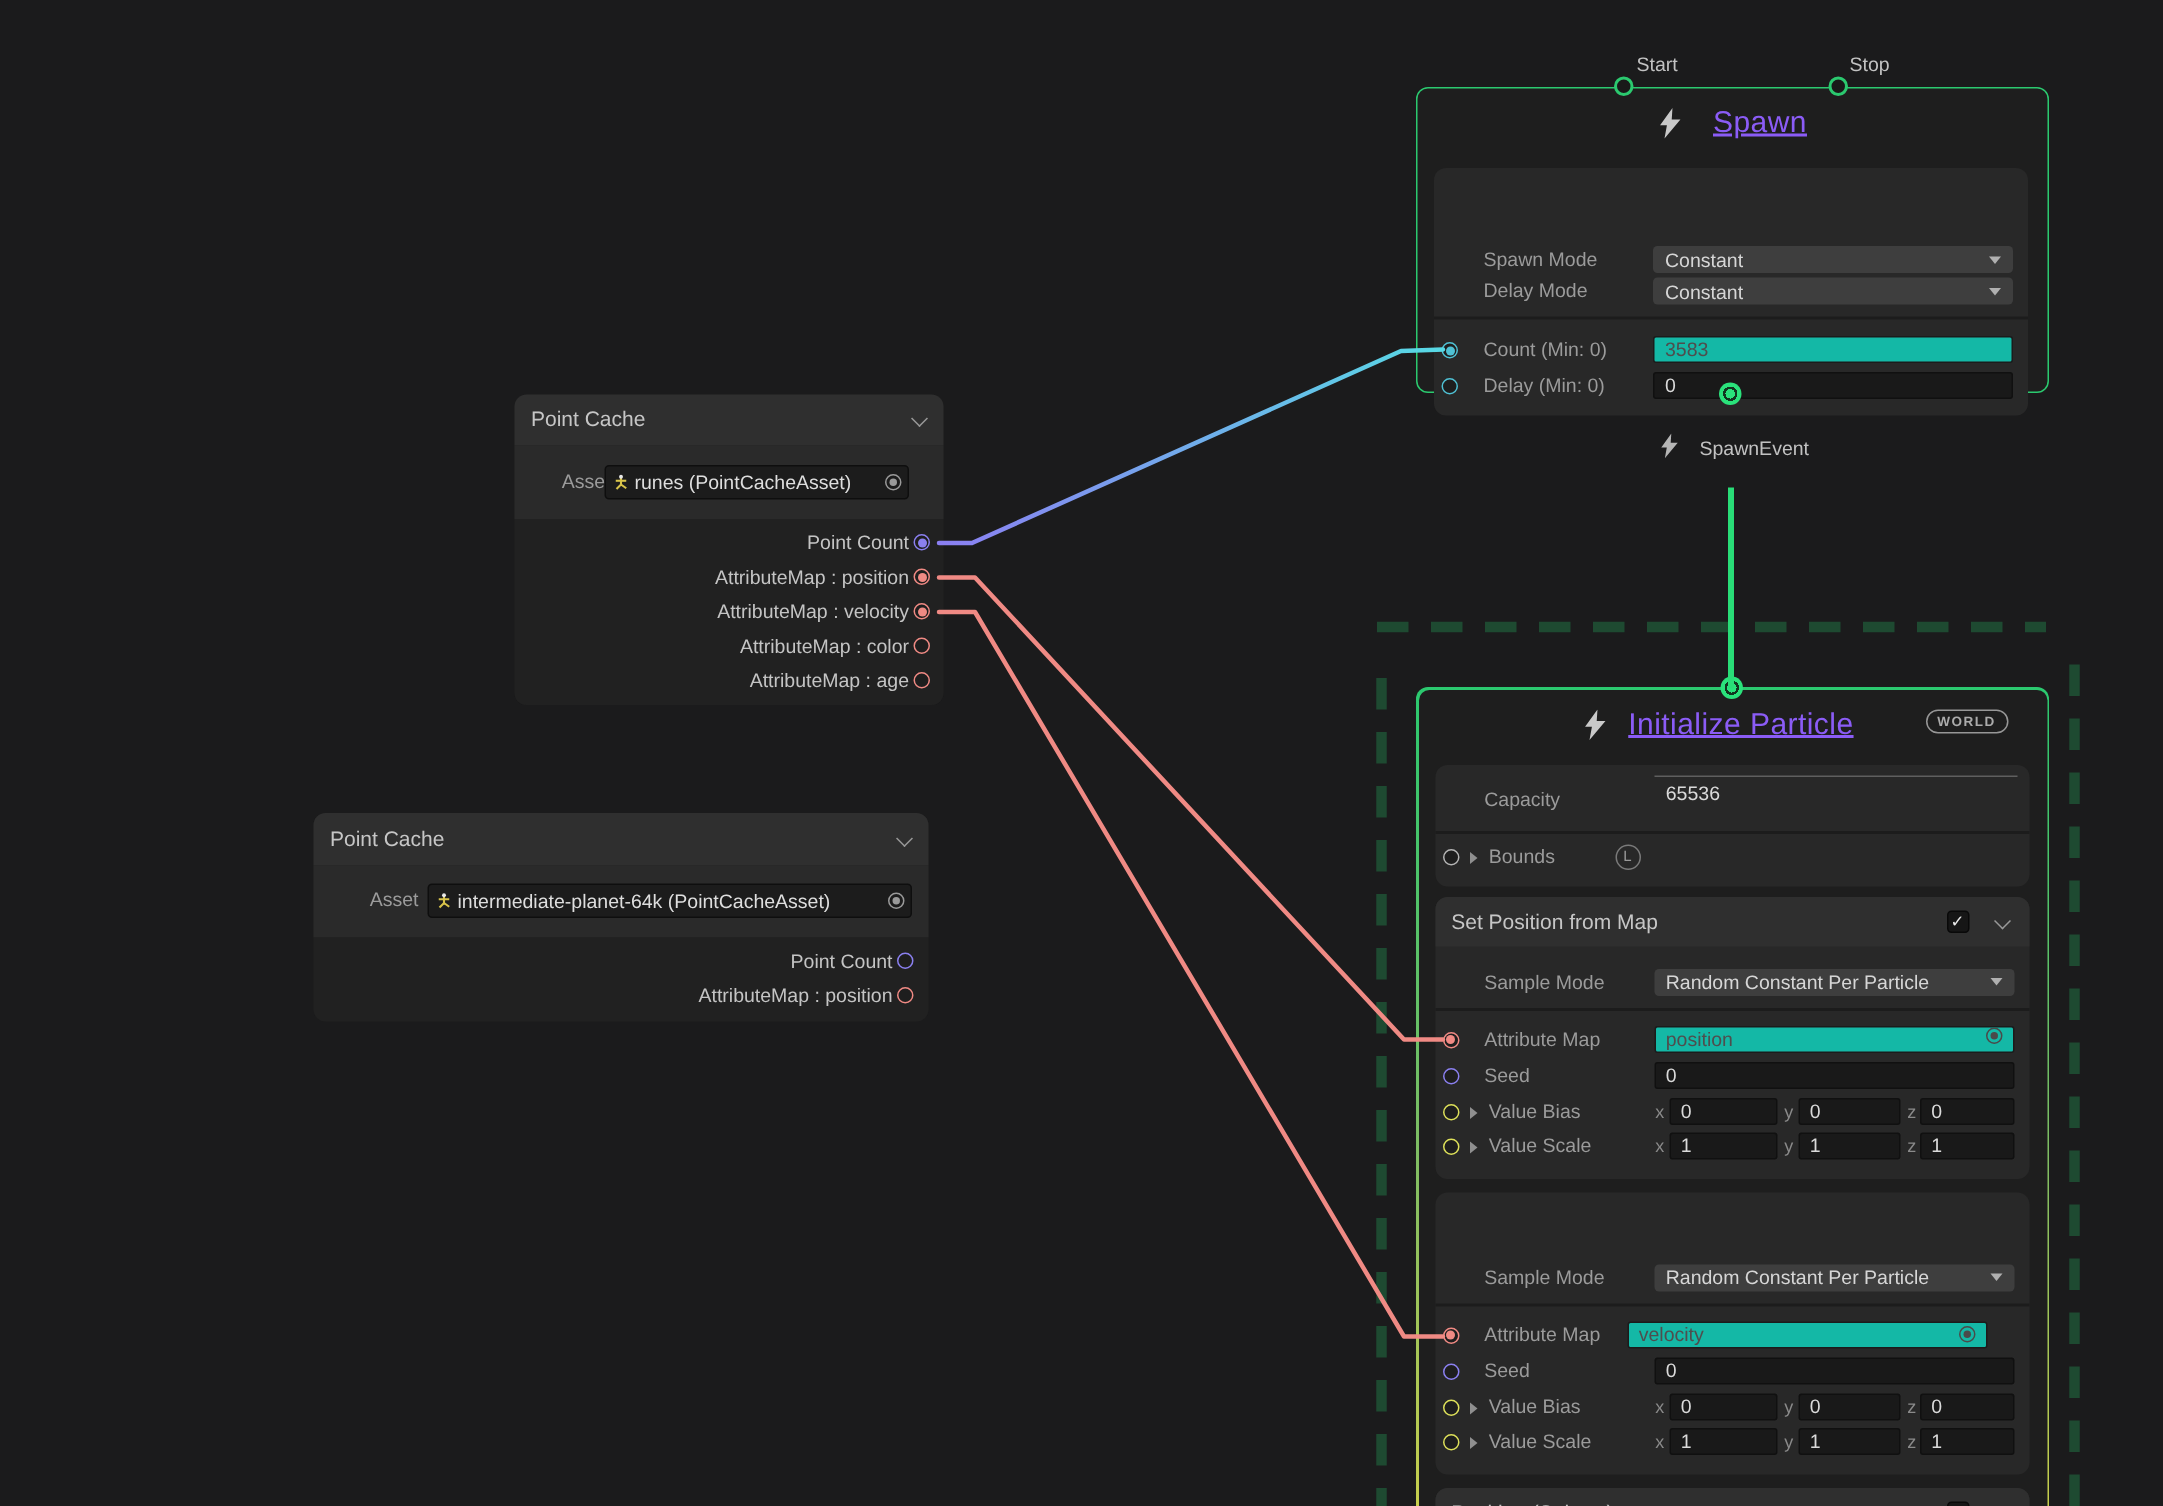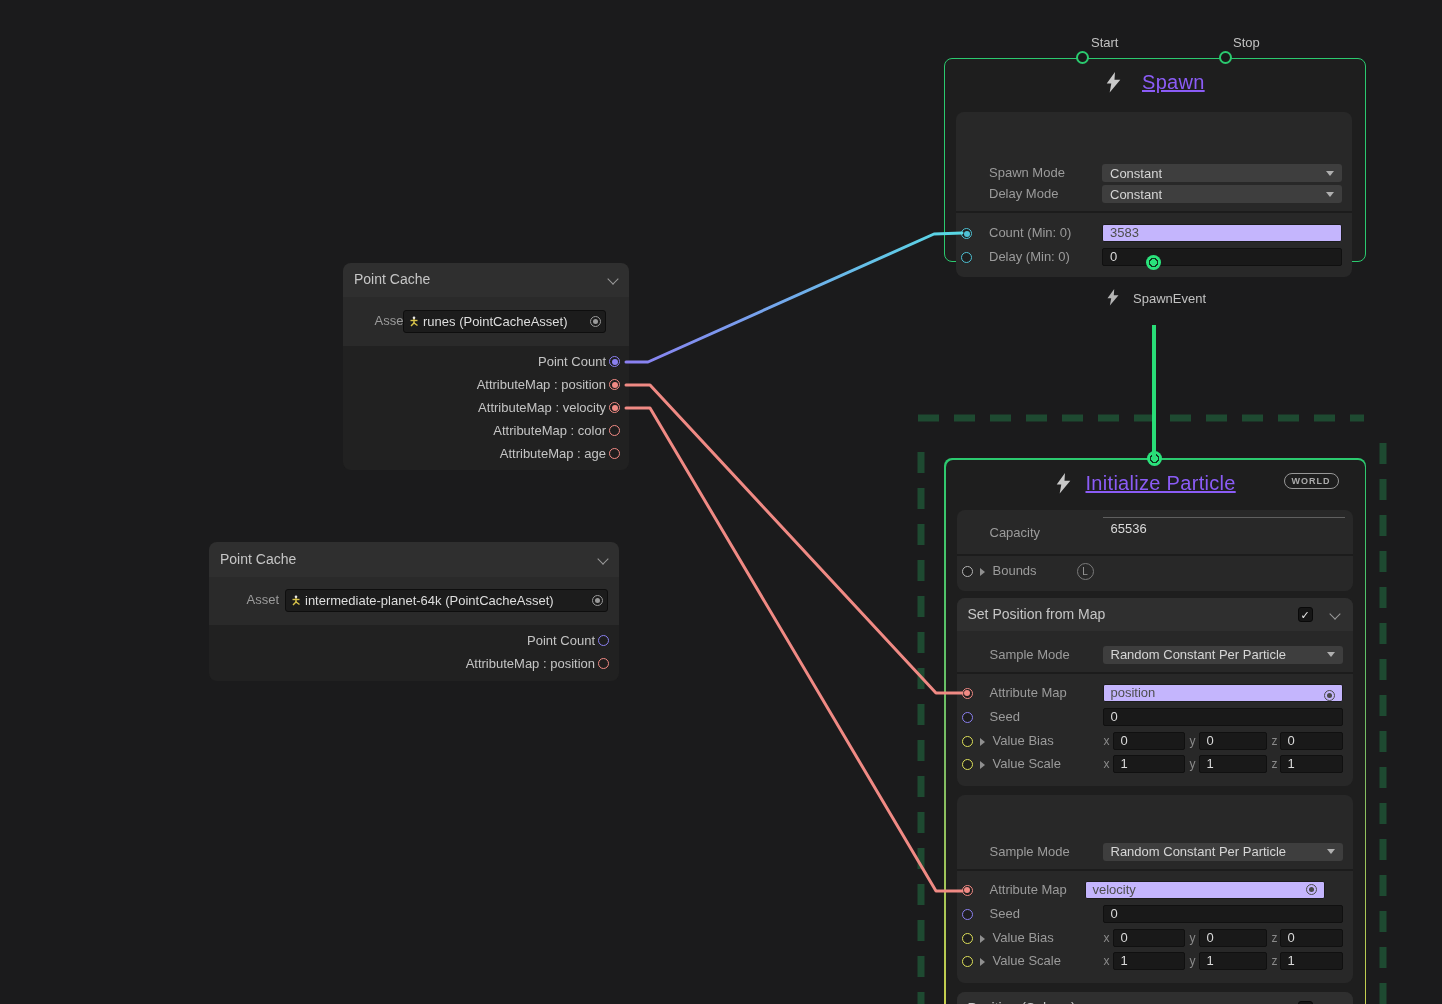--- a/index.html
+++ b/index.html
@@ -10,21 +10,21 @@
   .ntitle{position:absolute;font-size:20px;color:#8b5cf6;letter-spacing:.3px;text-decoration:underline;}
   .flowlbl{position:absolute;font-size:13px;color:#c2c2c2;}
   .block{position:absolute;background:#282828;border-radius:8px;}
   .bheader{position:absolute;left:0;right:0;top:0;background:#2f2f2f;border-radius:8px 8px 0 0;}
   .btitle{position:absolute;left:11px;font-size:14px;color:#c6c6c6;}
   .sep{position:absolute;left:0;right:0;height:2px;background:#1c1c1c;}
   .lbl{position:absolute;font-size:13px;color:#9b9b9b;line-height:18px;white-space:nowrap;}
   .plbl{position:absolute;font-size:13px;color:#c4c4c4;line-height:18px;white-space:nowrap;}
   .field{position:absolute;height:18px;background:#191919;border:1px solid #101010;border-radius:2px;
          font-size:13px;color:#dadada;line-height:16px;padding:0 7px;box-sizing:border-box;white-space:nowrap;overflow:hidden;}
-  .field.dim{background:#c4b5fd;border-color:#1b1b1b;color:#4e4e4e;}
+  .field.dim{background:#14b8a6;border-color:#1b1b1b;color:#4e4e4e;}
   .dd{position:absolute;height:18px;background:#3e3e3e;border-radius:3px;font-size:13px;color:#d6d6d6;
       padding:0 8px;box-sizing:border-box;display:flex;align-items:center;justify-content:space-between;white-space:nowrap;}
   .darr{width:0;height:0;border-left:4px solid transparent;border-right:4px solid transparent;border-top:5px solid #b0b0b0;margin-left:6px;}
   .p{position:absolute;width:11px;height:11px;border-radius:50%;border:1.5px solid var(--c);background:#1e1e1e;box-sizing:border-box;}
   .p.fill::after{content:"";position:absolute;inset:1.5px;border-radius:50%;background:var(--c);}
   .fport{position:absolute;width:15px;height:15px;border-radius:50%;
          background:radial-gradient(circle,#2ae27b 0 3.2px,#123520 3.2px 4.8px,#2ae27b 4.8px);}
   .hport{position:absolute;width:13px;height:13px;border-radius:50%;border:2px solid #2bc96f;background:#191919;box-sizing:border-box;}
   .cb{position:absolute;width:15px;height:15px;background:#161616;border:1px solid #090909;border-radius:3px;box-sizing:border-box;}
   .cb::after{content:"\2713";position:absolute;inset:0;color:#ececec;font-size:11px;line-height:14px;text-align:center;}
@@ -175,21 +175,21 @@
           <span class="chev" style="right:14px;top:12px;"></span>
         </div>
         <span class="lbl" style="left:33px;top:48px;">Sample Mode</span>
         <div class="dd" style="left:146px;top:48px;width:240px;">
           <span>Random Constant Per Particle</span>
           <span class="darr"></span>
         </div>
         <div class="sep" style="top:74px;"></div>
         <span class="p fill" style="--c:#f08a84;left:5px;top:90px;"></span>
         <span class="lbl" style="left:33px;top:86px;">Attribute Map</span>
-        <div class="field dim" style="left:146px;top:86px;width:240px;display:flex;align-items:flex-end;">
+        <div class="field dim" style="left:146px;top:86px;width:240px;display:flex;align-items:flex-start;">
           <span style="flex:1;">position</span>
           <span class="picker dim"></span>
         </div>
         <span class="p" style="--c:#8b80f0;left:5px;top:114px;"></span>
         <span class="lbl" style="left:33px;top:110px;">Seed</span>
         <div class="field" style="left:146px;top:110px;width:240px;">0</div>
         <span class="p" style="--c:#dde05a;left:5px;top:138px;"></span>
         <span class="exp" style="left:23px;top:140px;"></span>
         <span class="lbl" style="left:36px;top:134px;">Value Bias</span>
         <span class="axis" style="left:147px;top:136px;">x</span>

